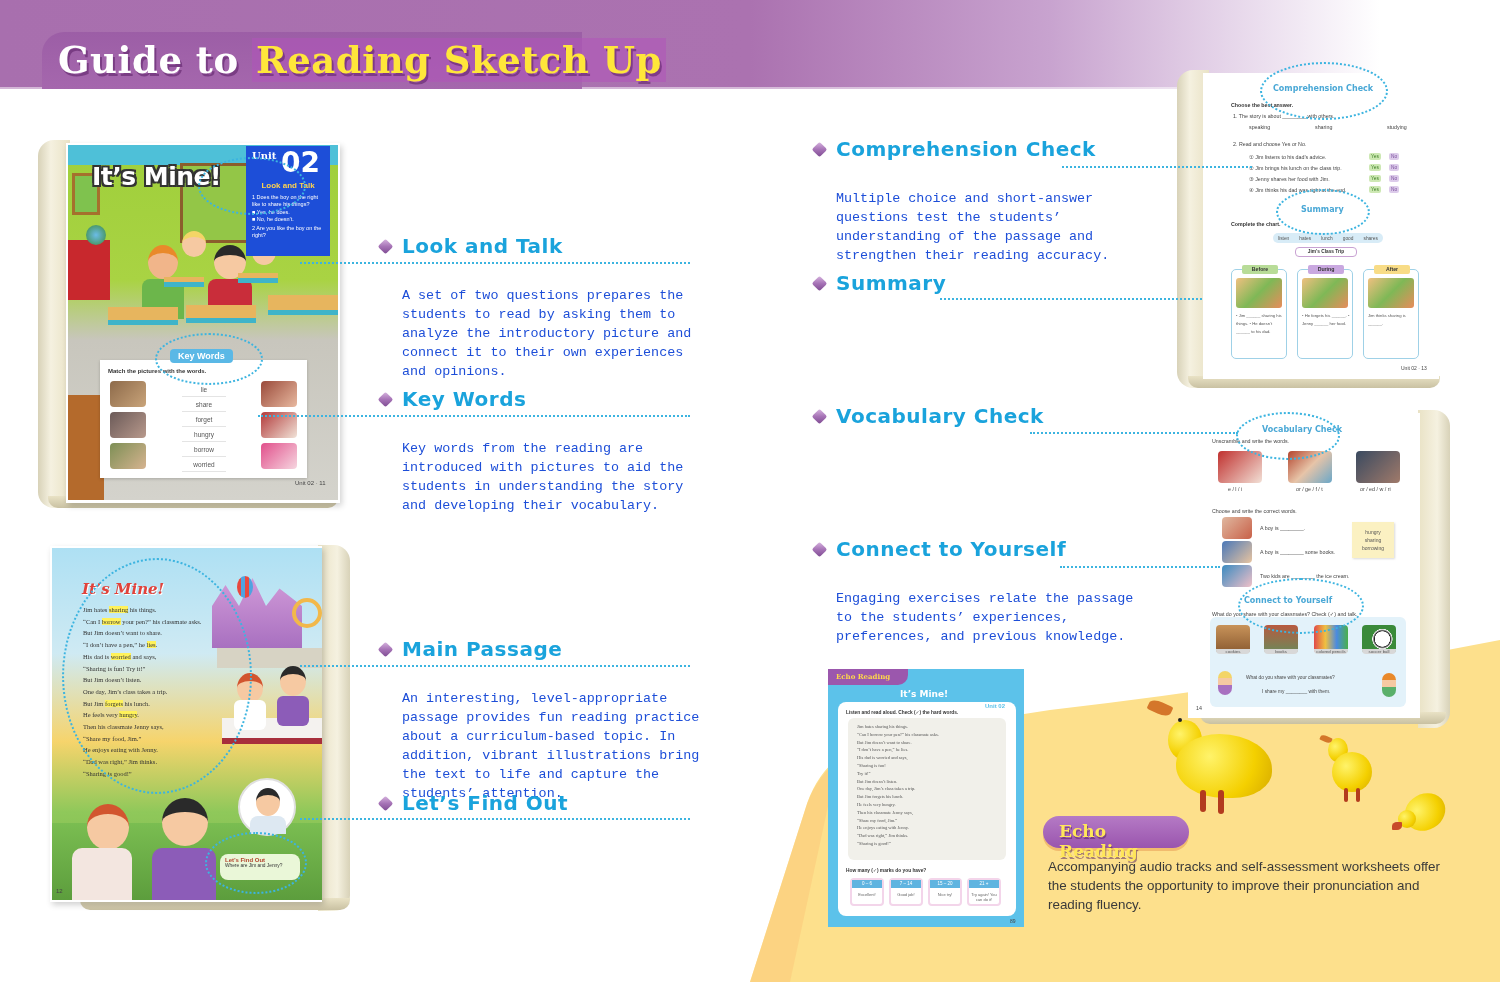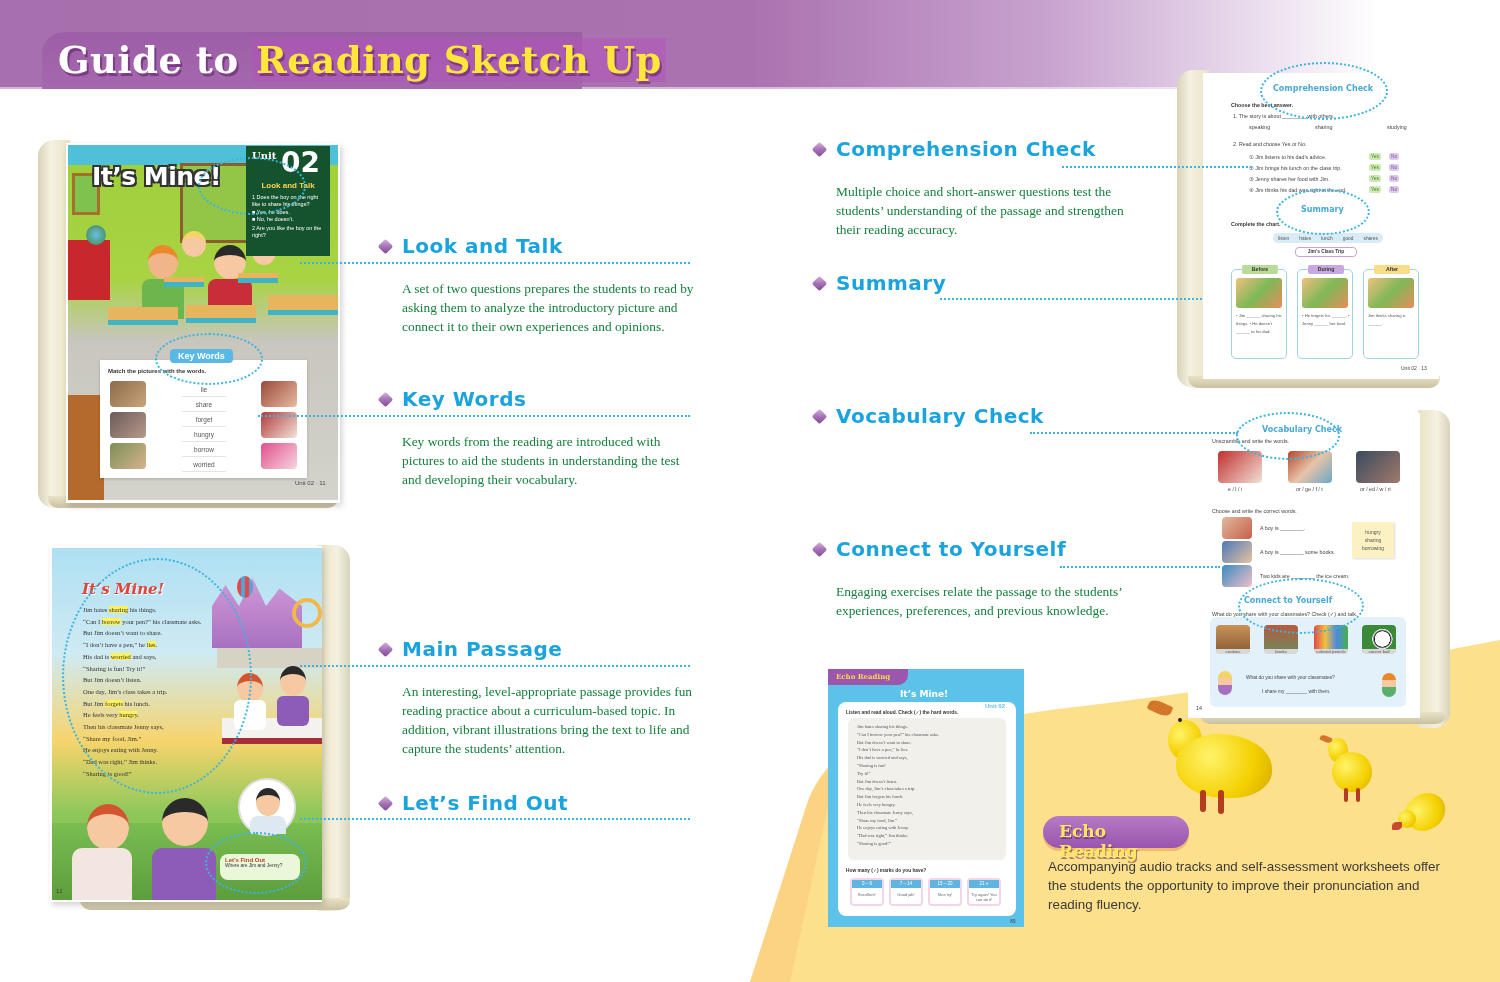--- a/index.html
+++ b/index.html
@@ -45,22 +45,22 @@
     border-radius: 2px;
   }
   .sec-title {
     font-size: 20px; font-weight: bold; color: #1aa3dc; letter-spacing: 0.5px;
     font-family: "DejaVu Sans", sans-serif;
   }
   .dotted {
     height: 0; border-top: 2px dotted #3cb4e0; margin-top: 4px;
   }
   .sec-body {
-    font-size: 13.4px; line-height: 19px; color: #15803d; margin-top: 14px; padding-left: 24px;
-    font-family: Liberation Serif, serif;
+    font-size: 13.4px; line-height: 19px; color: #1d4ed8; margin-top: 21px; padding-left: 24px;
+    font-family: Liberation Mono, monospace;
   }
 
   
   .book {
     position: absolute; background: #fff;
     box-shadow: 2px 3px 6px rgba(0,0,0,0.18);
   }
   .curl-left {
     position: absolute; width: 32px; background: linear-gradient(90deg, #d8d2b8 0%, #f5f1e0 40%, #e9e2c5 100%);
     border-radius: 16px 0 0 16px;
@@ -79,21 +79,21 @@
     background: linear-gradient(180deg, #9fcf3b 0%, #a9d343 38%, #c8c6bd 55%, #d4d3cc 100%);
     overflow: hidden;
   }
   .p1-title {
     position: absolute; left: 92px; top: 162px; font-size: 25px; font-weight: bold; color: #fff;
     text-shadow: -2px -2px 0 #333, 2px -2px 0 #333, -2px 2px 0 #333, 2px 2px 0 #333;
     font-family: "DejaVu Sans", sans-serif; letter-spacing: -0.5px;
   }
   .unit-box {
     position: absolute; left: 246px; top: 146px; width: 84px; height: 110px;
-    background: #14532d; color: #fff; padding: 4px 6px;
+    background: #1d4ed8; color: #fff; padding: 4px 6px;
   }
   .unit-box .u-label { font-size: 10px; font-weight: bold; font-family: "DejaVu Serif", serif; }
   .unit-box .u-num { position: absolute; right: 10px; top: 0; font-size: 28px; font-weight: bold; font-family: "DejaVu Sans", sans-serif; }
   .unit-box .u-sub { margin-top: 20px; font-size: 8px; font-weight: bold; color: #ffd34d; text-align: center; }
   .unit-box .u-q { font-size: 5.5px; line-height: 7px; margin-top: 4px; }
   .kw-panel {
     position: absolute; left: 100px; top: 360px; width: 207px; height: 118px; background: #fff;
     box-shadow: 0 1px 3px rgba(0,0,0,0.2);
   }
   .kw-tag {
@@ -306,21 +306,21 @@
   <div class="sec-body">A set of two questions prepares the students to read by asking them to analyze the introductory picture and connect it to their own experiences and opinions.</div>
 </div>
 
 <div class="conn" style="left:258px;top:415px;width:432px;"></div>
 <div class="section" style="left:378px;top:386px;width:320px;">
   <div class="sec-head">
     <span class="diamond"></span>
     <span class="sec-title">Key Words</span>
   </div>
   <div class="dotted" style="visibility:hidden"></div>
-  <div class="sec-body">Key words from the reading are introduced with pictures to aid the students in understanding the test and developing their vocabulary.</div>
+  <div class="sec-body">Key words from the reading are introduced with pictures to aid the students in understanding the story and developing their vocabulary.</div>
 </div>
 
 <div class="conn" style="left:300px;top:665px;width:390px;"></div>
 <div class="section" style="left:378px;top:636px;width:325px;">
   <div class="sec-head">
     <span class="diamond"></span>
     <span class="sec-title">Main Passage</span>
   </div>
   <div class="dotted" style="visibility:hidden"></div>
   <div class="sec-body">An interesting, level-appropriate passage provides fun reading practice about a curriculum-based topic. In addition, vibrant illustrations bring the text to life and capture the students’ attention.</div>

